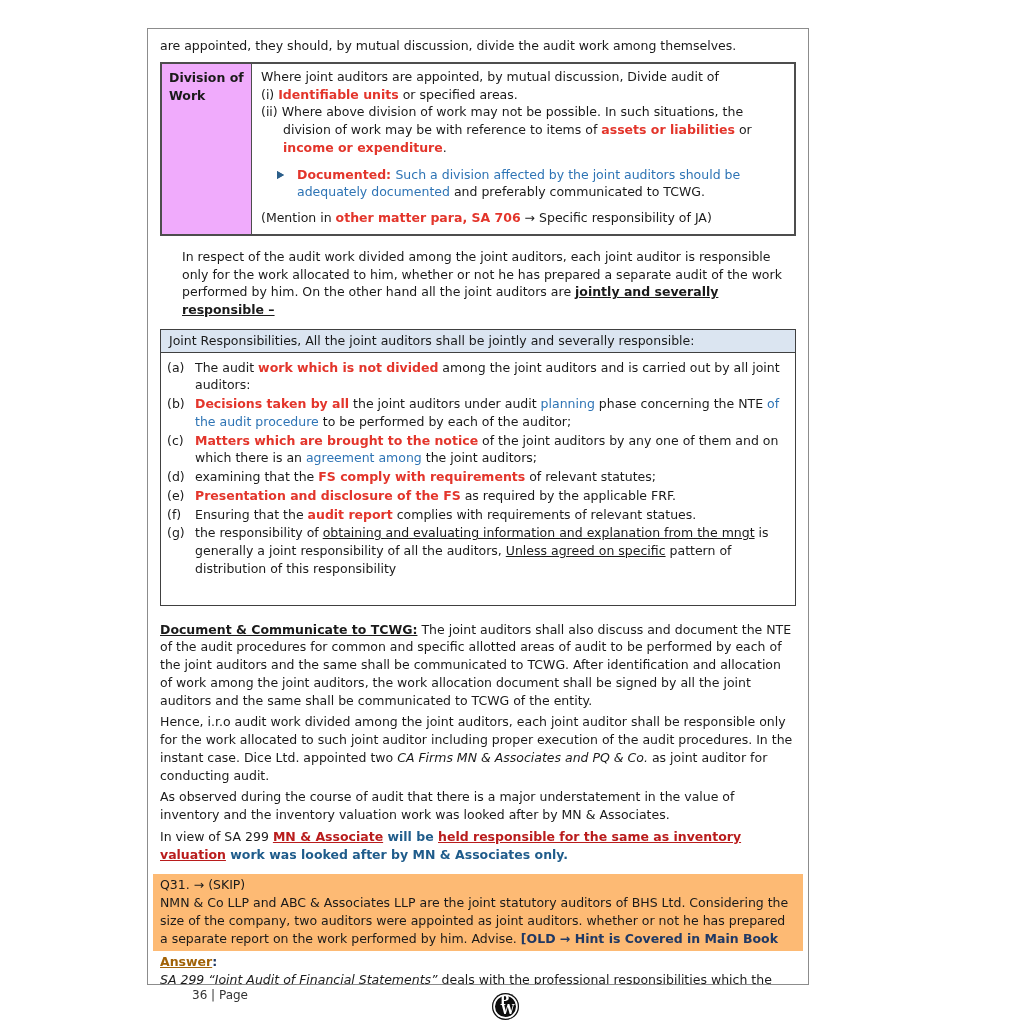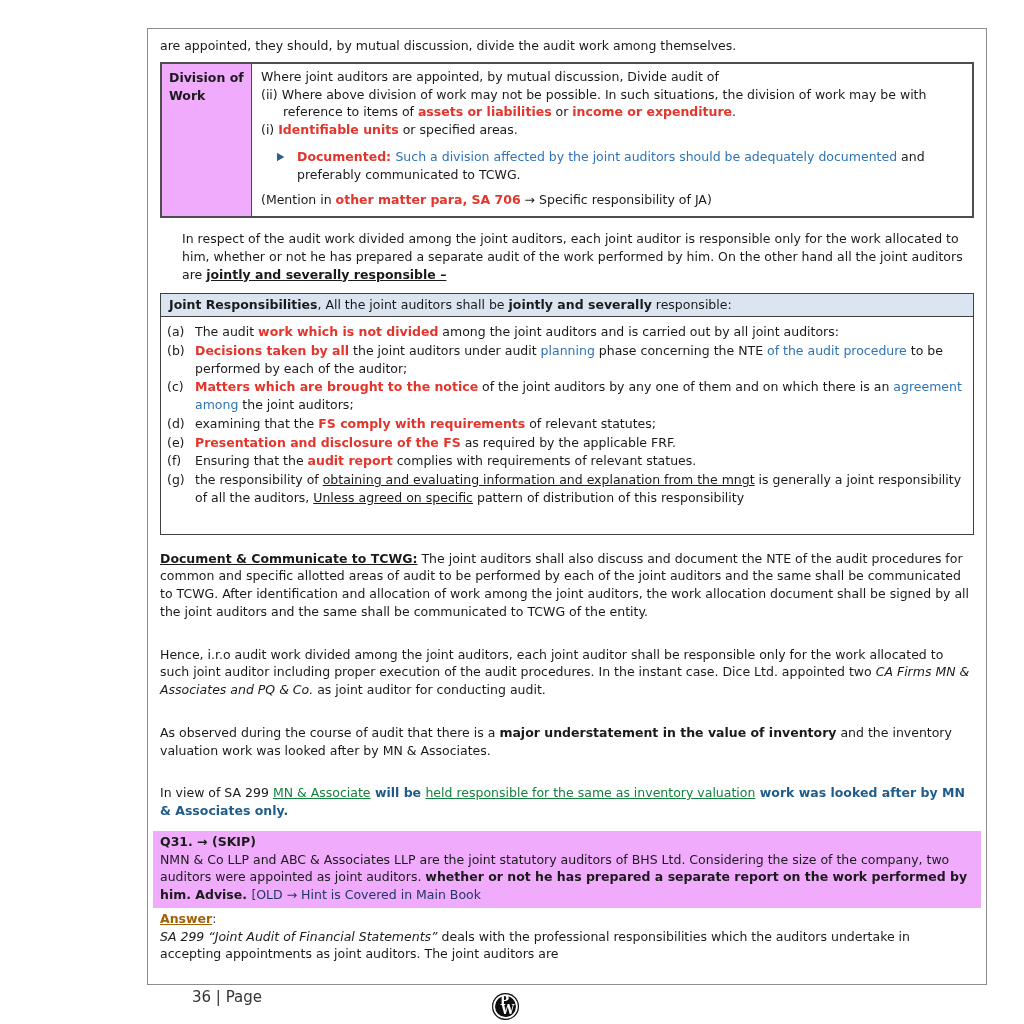--- a/index.html
+++ b/index.html
@@ -1,81 +1,81 @@
 <!DOCTYPE html>
 <html><head>
 <meta charset="utf-8">
 <style>
   html,body { margin:0; padding:0; }
   body {
     width:1024px; height:1024px; position:relative; background:#ffffff;
     font-family:"DejaVu Sans", sans-serif; color:#1a1a1a;
   }
   .sheet {
-    position:absolute; left:147px; top:28px; width:840px; height:957px;
+    position:absolute; left:147px; top:28px; width:662px; height:957px;
     box-sizing:border-box; border:1px solid #8c8c8c; padding:8px 12px;
     font-size:12.5px; line-height:1.42; overflow:hidden;
   }
   
   .division-table { display:grid; grid-template-columns:90px 1fr; border:2px solid #4d4d4d; margin-top:7px; }
   .dt-left { background:#f0abfc; border-right:1.5px solid #4d4d4d; font-weight:bold; padding:5px 7px; }
   .dt-right { padding:4px 9px 7px; }
   .hang { padding-left:22px; text-indent:-22px; }
   .bullet { margin-top:9px; padding-left:36px; position:relative; }
   .arrow-bullet {
     position:absolute; left:16px; top:5px; width:0; height:0;
     border-left:7px solid #2c5f8a; border-top:4.5px solid transparent; border-bottom:4.5px solid transparent;
   }
   .mention { margin-top:8px; }
   
   .respect { margin:12px 0 10px 22px; }
-  .para { margin-top:25px; }
+  .para { margin-top:4px; }
   .doc-para { margin-top:15px; }
   
   .jr-box { margin-top:2px; }
   .jr-header { background:#DBE5F1; border:1.5px solid #404040; padding:2px 8px; }
   .jr-body { border:1.5px solid #404040; border-top:none; padding:5px 8px 26px 6px; }
   .jr-item { display:grid; grid-template-columns:28px 1fr; margin:1px 0; }
   
-  .q31 { margin:11px -7px 0; background:#f0abfc; padding:2px 7px 4px; }
+  .q31 { margin:11px -7px 0; background:#fdba74; padding:2px 7px 4px; }
   
   .answer-label { margin-top:2px; }
   
-  .footer-page { position:absolute; left:192px; top:988px; font-size:15px; color:#333; }
+  .footer-page { position:absolute; left:192px; top:988px; font-size:12px; color:#333; }
   .pw-logo {
     position:absolute; left:492px; top:993px; width:27px; height:27px; border-radius:50%;
     background:#0d0d0d; box-shadow: inset 0 0 0 1.2px #0d0d0d, inset 0 0 0 3px #ffffff;
   }
   .pw-logo .pl { position:absolute; left:8px; top:1px; color:#fff; font-family:"DejaVu Serif", serif; font-size:12px; font-weight:bold; }
   .pw-logo .pw { position:absolute; left:9px; top:10px; color:#fff; font-family:"DejaVu Serif", serif; font-size:12px; font-weight:bold; }
   
   .s-r   { color:#E3352B; font-weight:bold; }
   .s-b   { color:#2E74B5; }
-  .s-bold{ font-weight:bold; }
+  .s-bold{ font-weight:normal; }
   .s-u   { text-decoration:underline; }
   .s-bu  { font-weight:bold; text-decoration:underline; }
   .s-i   { font-style:italic; }
   .s-sb  { color:#1F5C8B; font-weight:bold;text-align:right; }
-  .s-sbu { color:#15803d; font-weight:normal; text-decoration:underline; }
-  .s-n   { color:#1F3864; font-weight:normal; }
+  .s-sbu { color:#b91c1c; font-weight:bold; text-decoration:underline; }
+  .s-n   { color:#1F3864; font-weight:bold; }
   .s-nu  { color:#a16207; font-weight:bold; text-decoration:underline; }
 </style>
 </head>
 <body>
 
 <div class="sheet">
 
   <div>are appointed, they should, by mutual discussion, divide the audit work among themselves.</div>
 
   <div class="division-table">
     <div class="dt-left">Division of Work</div>
     <div class="dt-right">
       <div>Where joint auditors are appointed, by mutual discussion, Divide audit of</div>
+      <div class="hang"><span>(i) </span><span class="s-r">Identifiable units</span><span> or specified areas.</span></div>
       <div class="hang"><span>(ii) Where above division of work may not be possible. In such situations, the division of work may be with reference to items of </span><span class="s-r">assets or liabilities</span><span> or </span><span class="s-r">income or expenditure</span><span>.</span></div>
-      <div class="hang"><span>(i) </span><span class="s-r">Identifiable units</span><span> or specified areas.</span></div>
       <div class="bullet">
         <span class="arrow-bullet"></span>
       </div>
       <div class="bullet">
         <span class="arrow-bullet"></span>
         <span><span class="s-r">Documented: </span><span class="s-b">Such a division affected by the joint auditors should be adequately documented</span><span> and preferably communicated to TCWG.</span></span>
       </div>
       <div class="mention"><span>(Mention in </span><span class="s-r">other matter para, SA 706</span><span> → Specific responsibility of JA)</span></div>
     </div>
   </div>

